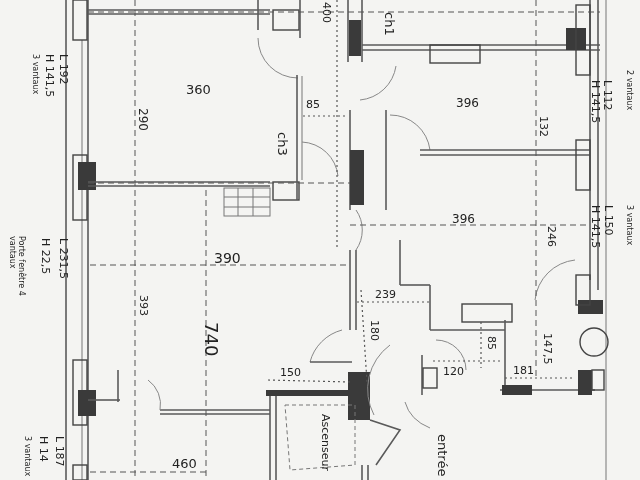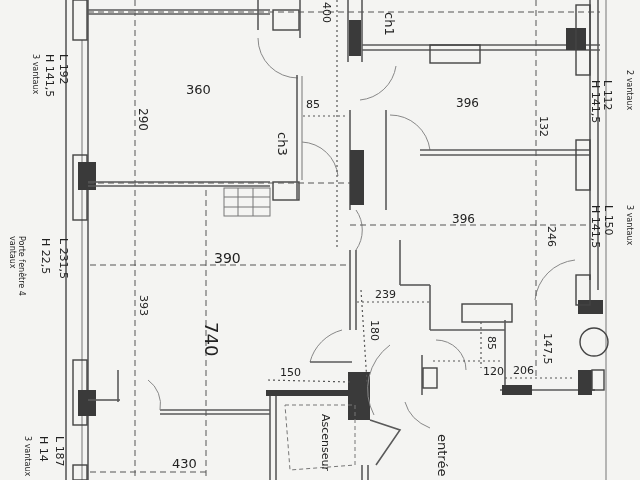--- a/index.html
+++ b/index.html
@@ -141,24 +141,24 @@
 <div class="lbl" style="left:550px;top:116px;font-size:11px;transform:rotate(90deg);">132</div>
 <div class="lbl" style="left:452px;top:212px;font-size:12px;">396</div>
 <div class="lbl" style="left:558px;top:226px;font-size:11px;transform:rotate(90deg);">246</div>
 <div class="lbl" style="left:214px;top:250px;font-size:14px;">390</div>
 <div class="lbl" style="left:150px;top:295px;font-size:11px;transform:rotate(90deg);">393</div>
 <div class="lbl" style="left:222px;top:322px;font-size:18px;transform:rotate(90deg);">740</div>
 <div class="lbl" style="left:375px;top:288px;font-size:11px;">239</div>
 <div class="lbl" style="left:381px;top:320px;font-size:11px;transform:rotate(90deg);">180</div>
 <div class="lbl" style="left:280px;top:366px;font-size:11px;">150</div>
 <div class="lbl" style="left:498px;top:336px;font-size:11px;transform:rotate(90deg);">85</div>
-<div class="lbl" style="left:443px;top:365px;font-size:11px;margin-left:40px;">120</div>
-<div class="lbl" style="left:513px;top:364px;font-size:11px;">206</div>
+<div class="lbl" style="left:443px;top:365px;font-size:11px;">120</div>
+<div class="lbl" style="left:513px;top:364px;font-size:11px;">181</div>
 <div class="lbl" style="left:554px;top:333px;font-size:11px;transform:rotate(90deg);">147,5</div>
-<div class="lbl" style="left:172px;top:456px;font-size:13px;">430</div>
+<div class="lbl" style="left:172px;top:456px;font-size:13px;">460</div>
 <div class="lbl" style="left:332px;top:414px;font-size:11px;transform:rotate(90deg);">Ascenseur</div>
 <div class="lbl" style="left:450px;top:434px;font-size:13px;transform:rotate(90deg);">entrée</div>
 
 <div class="lbl" style="left:70px;top:54px;font-size:11px;transform:rotate(90deg);">L 192</div>
 <div class="lbl" style="left:56px;top:54px;font-size:11px;transform:rotate(90deg);">H 141,5</div>
 <div class="lbl" style="left:40px;top:54px;font-size:8px;transform:rotate(90deg);">3 vantaux</div>
 <div class="lbl" style="left:70px;top:238px;font-size:11px;transform:rotate(90deg);">L 231,5</div>
 <div class="lbl" style="left:52px;top:238px;font-size:11px;transform:rotate(90deg);">H 22,5</div>
 <div class="lbl" style="left:26px;top:236px;font-size:8px;transform:rotate(90deg);width:60px;white-space:normal;">Porte fenêtre 4 vantaux</div>
 <div class="lbl" style="left:66px;top:436px;font-size:11px;transform:rotate(90deg);">L 187</div>

